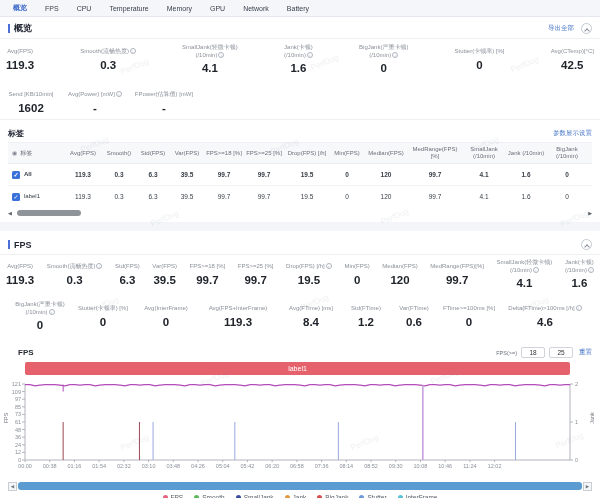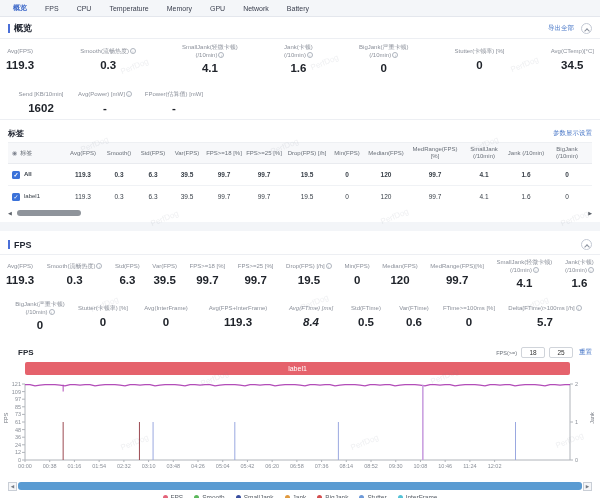--- a/index.html
+++ b/index.html
@@ -107,24 +107,24 @@
       <div class="stat">
         <div class="stat-label"><span>BigJank(严重卡顿)</span><div>(/10min)<span class="info-i">i</span></div></div>
         <div class="stat-value">0</div>
       </div>
       <div class="stat">
         <div class="stat-label" style="padding-top: 4px;"><span>Stutter(卡顿率) [%]</span></div>
         <div class="stat-value">0</div>
       </div>
       <div class="stat">
         <div class="stat-label" style="padding-top: 4px;"><span>Avg(CTemp)[°C]</span></div>
-        <div class="stat-value">34.5</div>
-      </div>
-    </div>
-  <div id="ov-row2" class="abs stats left" style="left:10px;top:87px;width:400px">
+        <div class="stat-value">42.5</div>
+      </div>
+    </div>
+  <div id="ov-row2" class="abs stats left" style="left:0;top:87px;width:400px">
       <div class="stat" style="width: 62px;">
         <div class="stat-label" style="padding-top: 4px;"><span>Send [KB/10min]</span></div>
         <div class="stat-value">1602</div>
       </div>
       <div class="stat" style="width: 66px;">
         <div class="stat-label" style="padding-top: 4px;"><span>Avg(Power) [mW]</span><span class="info-i">i</span></div>
         <div class="stat-value">-</div>
       </div>
       <div class="stat" style="width: 72px;">
         <div class="stat-label" style="padding-top: 4px;"><span>FPower(估算值) [mW]</span></div>
@@ -278,39 +278,39 @@
         <div class="stat-value">0</div>
       </div>
       <div class="stat" style="width: 60px;">
         <div class="stat-label" style="padding-top: 4px;"><span>Avg(InterFrame)</span></div>
         <div class="stat-value">0</div>
       </div>
       <div class="stat" style="width: 84px;">
         <div class="stat-label" style="padding-top: 4px;"><span>Avg(FPS+InterFrame)</span></div>
         <div class="stat-value">119.3</div>
       </div>
-      <div class="stat" style="width: 62px; font-style: italic;">
+      <div class="stat" style="width: 62px;">
         <div class="stat-label" style="padding-top: 4px;"><span>Avg(FTime) [ms]</span></div>
         <div class="stat-value">8.4</div>
       </div>
       <div class="stat" style="width: 48px;">
         <div class="stat-label" style="padding-top: 4px;"><span>Std(FTime)</span></div>
-        <div class="stat-value">0.5</div>
+        <div class="stat-value">1.2</div>
       </div>
       <div class="stat" style="width: 48px;">
         <div class="stat-label" style="padding-top: 4px;"><span>Var(FTime)</span></div>
         <div class="stat-value">0.6</div>
       </div>
       <div class="stat" style="width: 62px;">
         <div class="stat-label" style="padding-top: 4px;"><span>FTime&gt;=100ms [%]</span></div>
         <div class="stat-value">0</div>
       </div>
       <div class="stat" style="width: 90px;">
         <div class="stat-label" style="padding-top: 4px;"><span>Delta(FTime)&gt;100ms [/h]</span><span class="info-i">i</span></div>
-        <div class="stat-value">5.7</div>
+        <div class="stat-value">4.6</div>
       </div>
     </div>
 
   <div class="abs" style="left:18px;top:346px;width:574px;height:13px;display:flex;align-items:center">
     <span style="font-size:8px;font-weight:bold">FPS</span>
     <div style="flex:1"></div>
     <span class="axis-lab" style="color:#6a7079;margin-right:4px">FPS(&gt;=)</span>
     <input class="thr" style="margin-right: 4px;" value="18">
     <input class="thr" style="margin-right: 6px;" value="25">
     <a class="link">重置</a>

